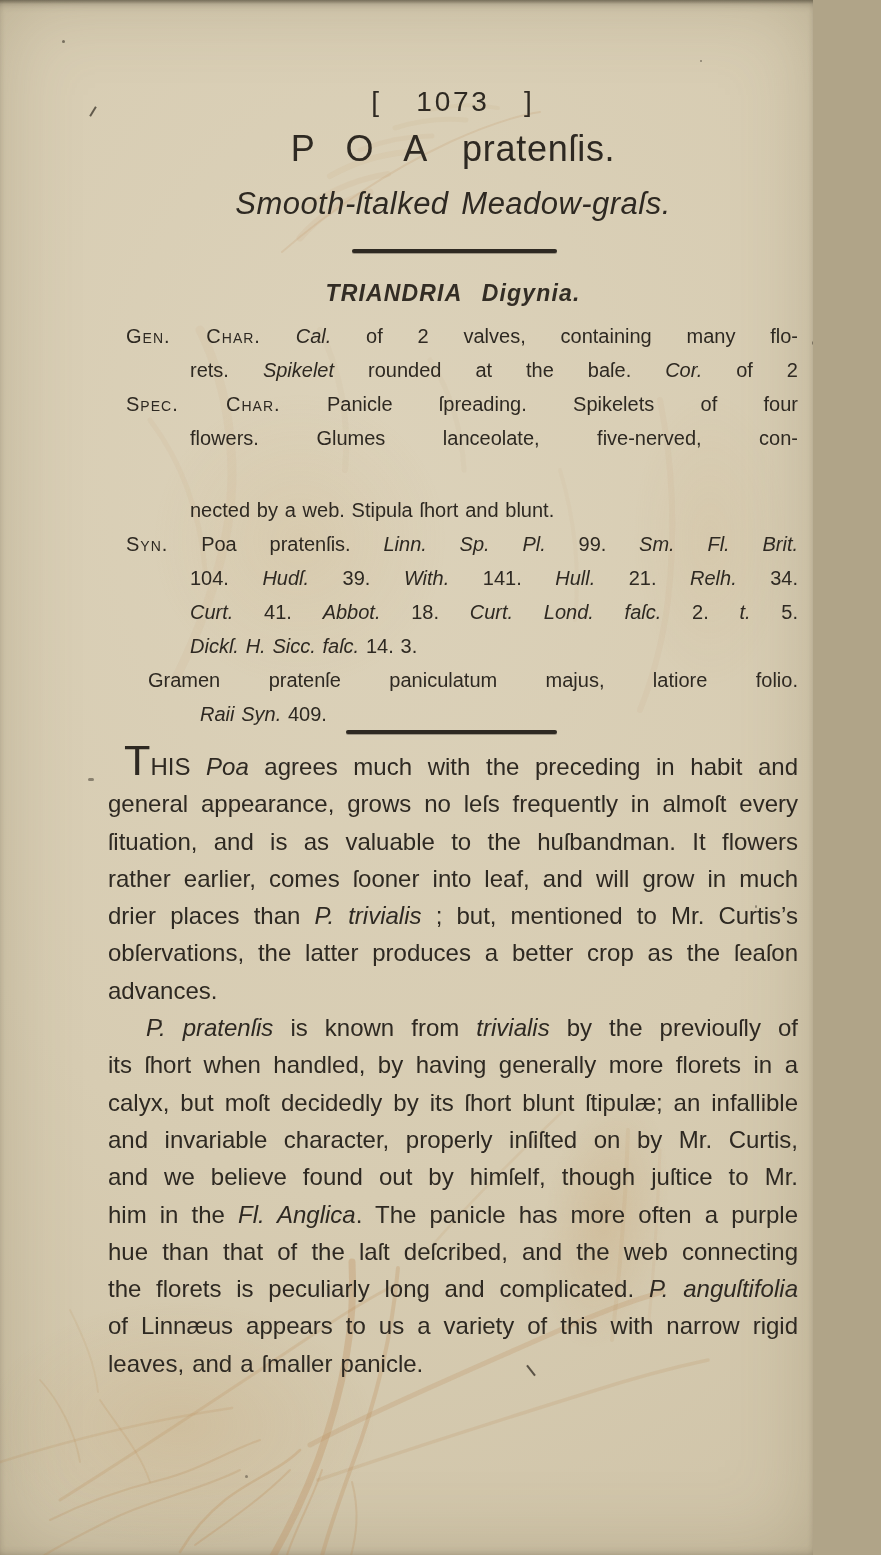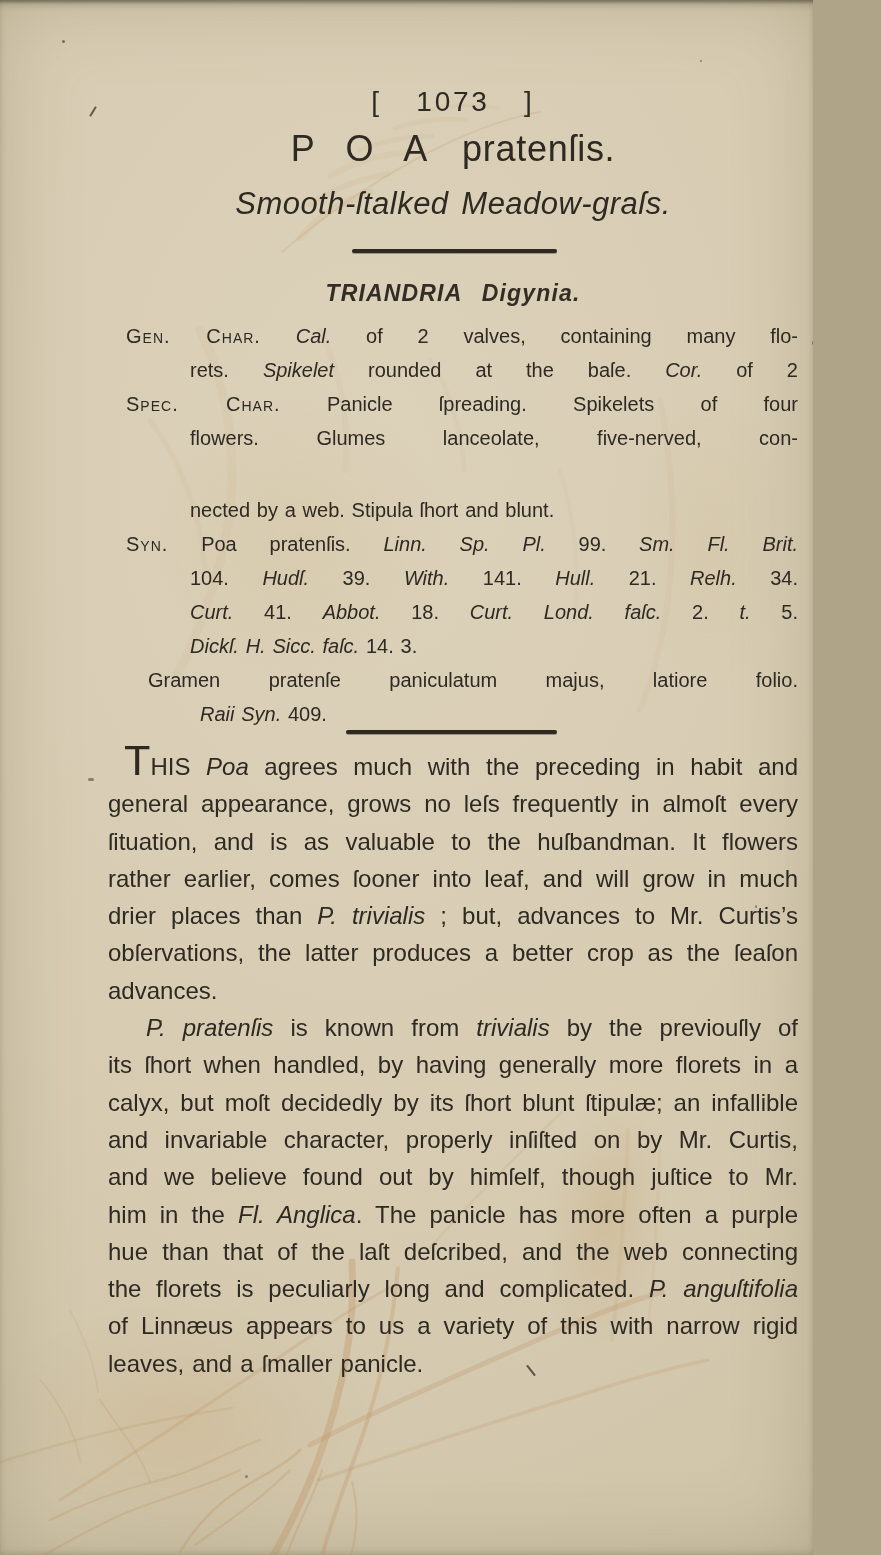--- a/index.html
+++ b/index.html
@@ -143,21 +143,21 @@
   </div>
 
   <div class="rule rule-mid"></div>
 
   <div class="body-text">
     <div>
         <div class="tline just" style="text-indent: 16px;"><span class="seg-T">T</span><span>HIS </span><span class="seg-i">Poa</span><span> agrees much with the preceding in habit and</span></div>
         <div class="tline just"><span>general appearance, grows no leſs frequently in almoſt every</span></div>
         <div class="tline just"><span>ſituation, and is as valuable to the huſbandman. It flowers</span></div>
         <div class="tline just"><span>rather earlier, comes ſooner into leaf, and will grow in much</span></div>
-        <div class="tline just"><span>drier places than </span><span class="seg-i">P. trivialis</span><span> ; but, advances to Mr. Curtis’s</span></div>
+        <div class="tline just"><span>drier places than </span><span class="seg-i">P. trivialis</span><span> ; but, mentioned to Mr. Curtis’s</span></div>
         <div class="tline just"><span>obſervations, the latter produces a better crop as the ſeaſon</span></div>
         <div class="tline"><span>advances.</span></div>
       </div>
     <div>
         <div class="tline just" style="text-indent: 38px;"><span class="seg-i">P. pratenſis</span><span> is known from </span><span class="seg-i">trivialis</span><span> by the previouſly of</span></div>
         <div class="tline just"><span>its ſhort when handled, by having generally more florets in a</span></div>
         <div class="tline just"><span>calyx, but moſt decidedly by its ſhort blunt ſtipulæ; an infallible</span></div>
         <div class="tline just"><span>and invariable character, properly inſiſted on by Mr. Curtis,</span></div>
         <div class="tline just"><span>and we believe found out by himſelf, though juſtice to Mr.</span></div>
         <div class="tline just"><span>him in the </span><span class="seg-i">Fl. Anglica</span><span>. The panicle has more often a purple</span></div>

